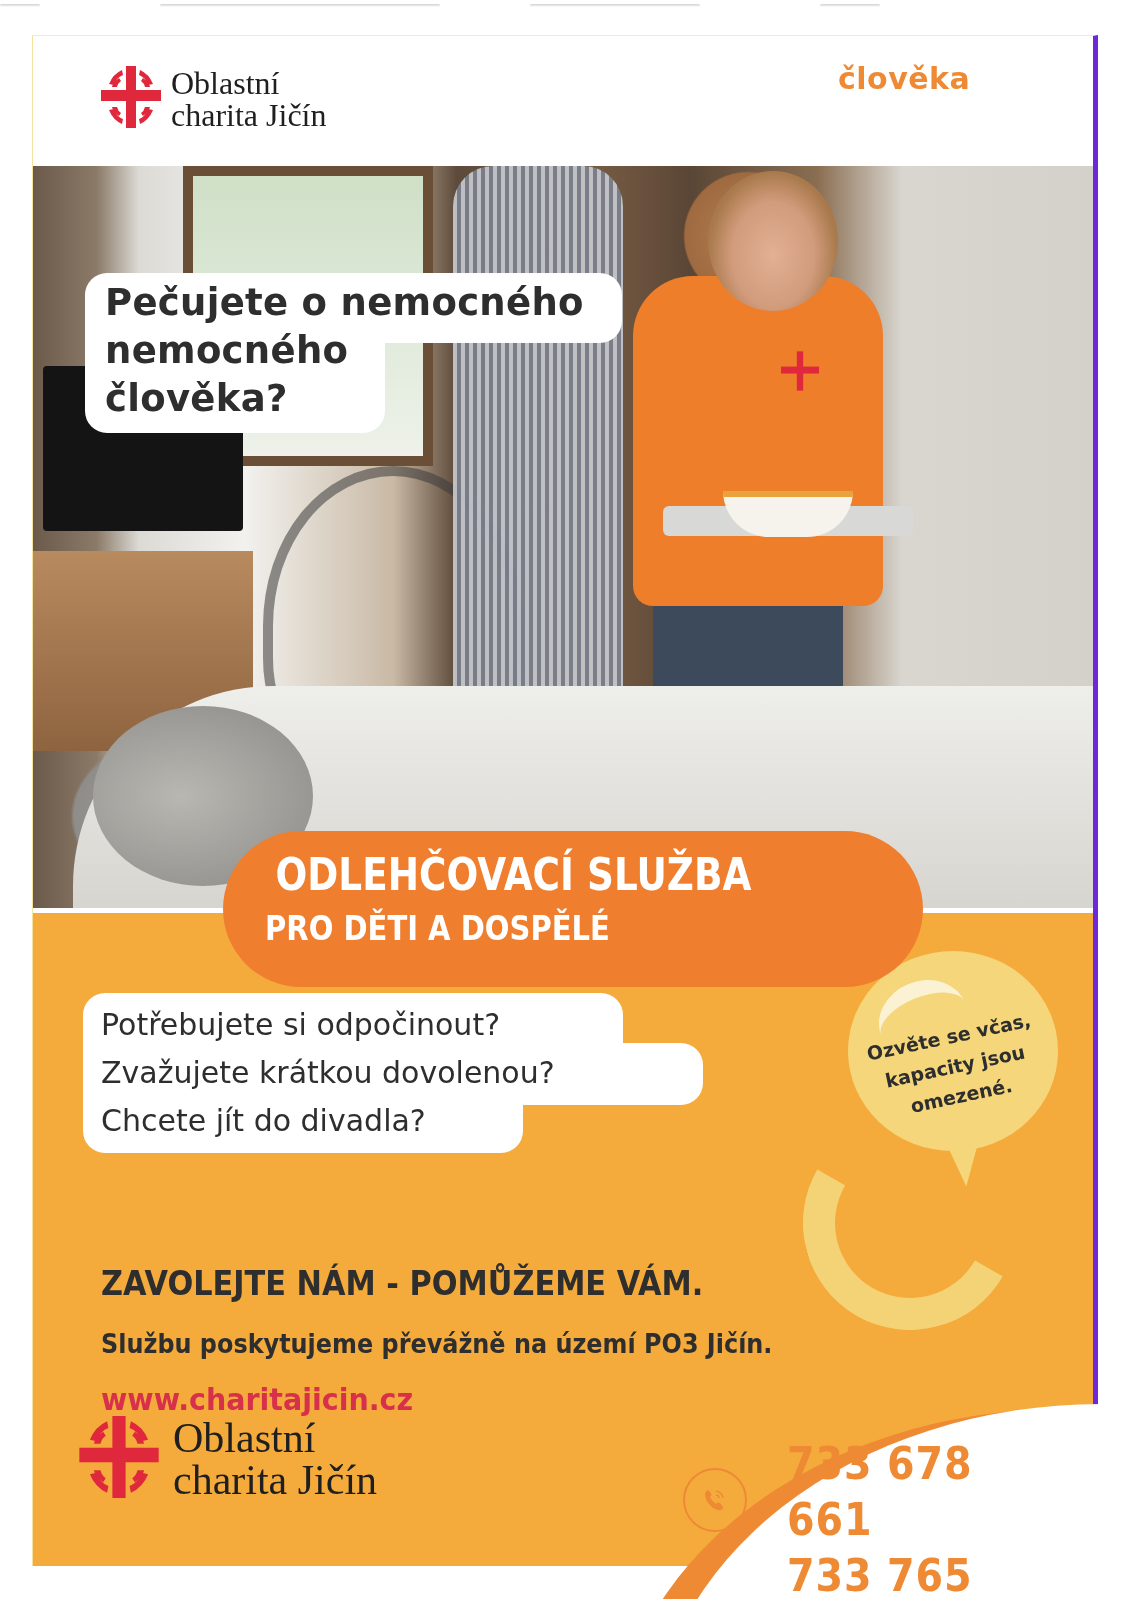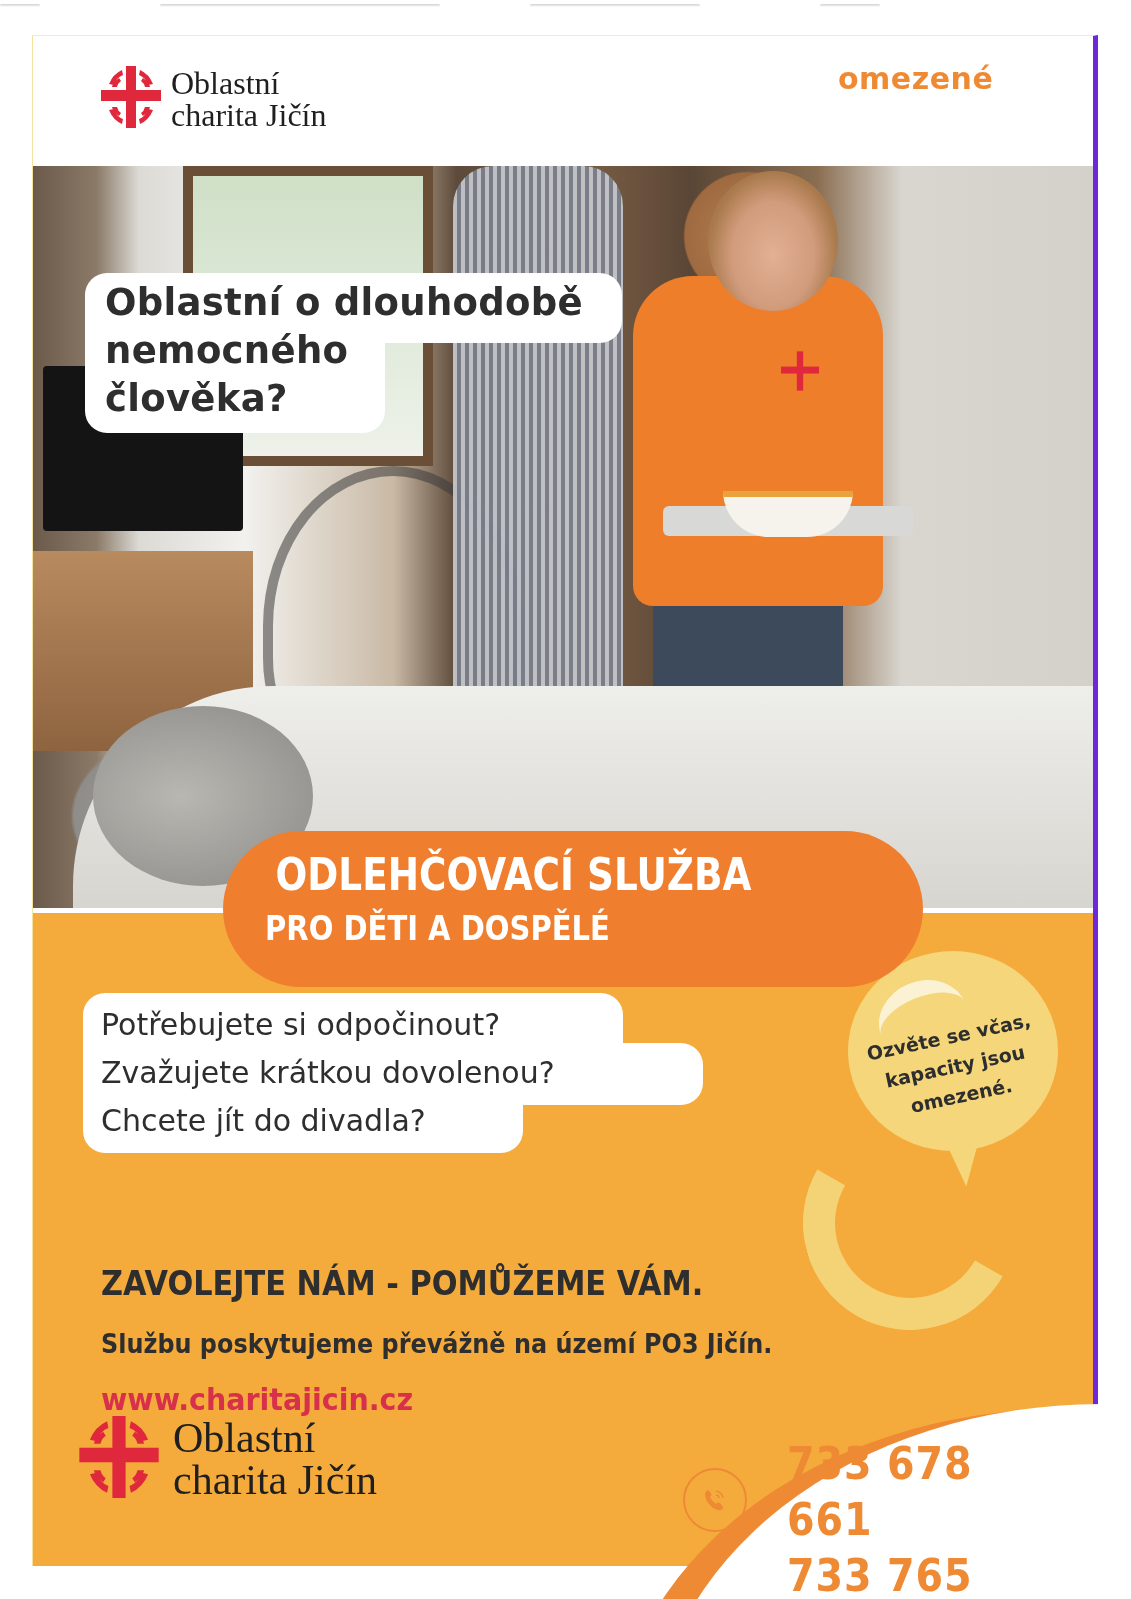--- a/index.html
+++ b/index.html
@@ -84,21 +84,21 @@
         </g>
       </svg>
     </span>
     <div class="txt" style="margin-left:10px;font-size:32px;">
       <div>Oblastní</div>
       <div>charita Jičín</div>
     </div>
   </div>
 
   <div class="header-title">
-    <div>omezené</div>
+    <div>člověka</div>
   </div>
 
   <div class="photo">
     <div class="window"></div>
     <div class="tv"></div>
     <div class="cabinet"></div>
     <div class="floor"></div>
     <div class="wheelchair"></div>
     <div class="man"></div>
     <div class="woman-legs"></div>
@@ -114,21 +114,21 @@
     </div>
     <div class="tray"></div>
     <div class="bowl"></div>
     <div class="bed"></div>
     <div class="head"></div>
   </div>
 
   <div class="bubble1">
     <div class="b-top"></div>
     <div class="b-bottom"></div>
-    <div class="b-text">Oblastní o dlouhodobě
+    <div class="b-text">Pečujete o nemocného
 nemocného
 člověka?</div>
   </div>
 
   <div class="band"></div>
 
   <div class="handset"></div>
   <div class="callout-circle"></div>
   <div class="callout-tail"></div>
   <div class="callout-shine"></div>

